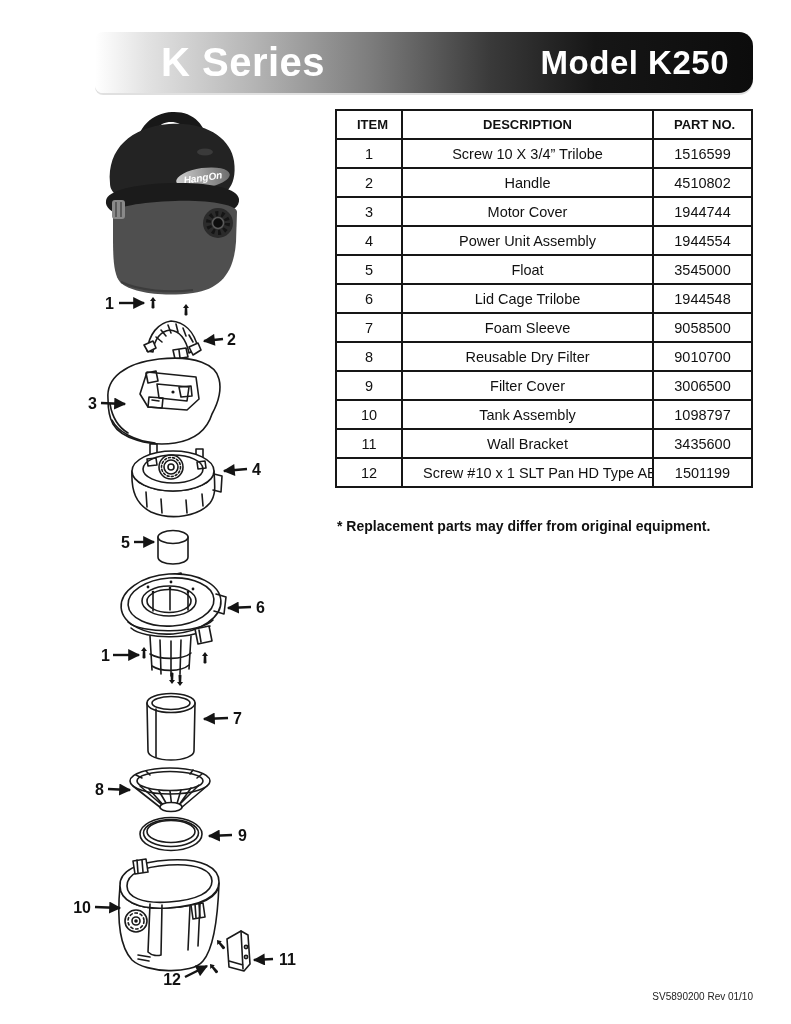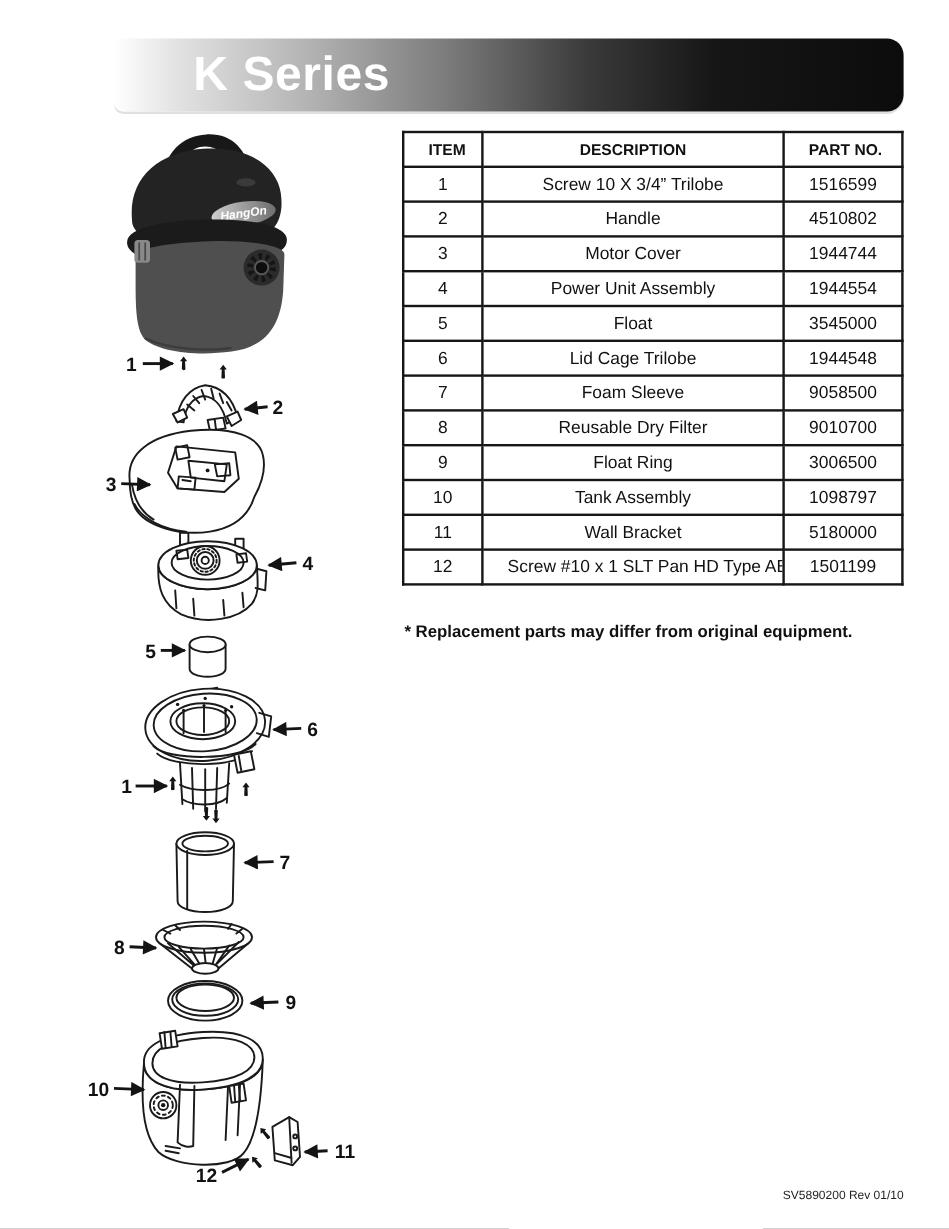--- a/index.html
+++ b/index.html
@@ -49,20 +49,21 @@
   .co { font-family:"Liberation Sans", sans-serif; font-weight:bold; font-size:16px; fill:#111; }
   .badge-text { font-family:"Liberation Sans", sans-serif; font-style:italic; font-weight:bold; font-size:10px; fill:#ffffff; }
 </style>
 </head>
 <body>
 
 <div class="page">
 
   <div class="banner">
     <span class="series">K Series</span>
+    <span class="model">Model K250</span>
   </div>
 
   <svg class="art" width="791" height="1024" viewBox="0 0 791 1024">
     <defs>
       <marker id="ah" viewBox="0 0 10 10" refX="9" refY="5" markerWidth="5.5" markerHeight="5" orient="auto-start-reverse">
         <path d="M0,0 L10,5 L0,10 Z" fill="#141414"></path>
       </marker>
       <linearGradient id="badge" x1="0" y1="0" x2="1" y2="0">
         <stop offset="0" stop-color="#cfcfcf"></stop>
           <stop offset="1" stop-color="#6e6e6e"></stop>
@@ -288,32 +289,32 @@
           <td>Foam Sleeve</td>
           <td>9058500</td>
         </tr>
       <tr>
           <td>8</td>
           <td>Reusable Dry Filter</td>
           <td>9010700</td>
         </tr>
       <tr>
           <td>9</td>
-          <td>Float Ring</td>
+          <td>Filter Cover</td>
           <td>3006500</td>
         </tr>
       <tr>
           <td>10</td>
           <td>Tank Assembly</td>
           <td>1098797</td>
         </tr>
       <tr>
           <td>11</td>
           <td>Wall Bracket</td>
-          <td>5180000</td>
+          <td>3435600</td>
         </tr>
       <tr>
           <td>12</td>
           <td>Screw #10 x 1 SLT Pan HD Type AB</td>
           <td>1501199</td>
         </tr>
     </tbody>
   </table>
 
   <div class="footnote">* Replacement parts may differ from original equipment.</div>

